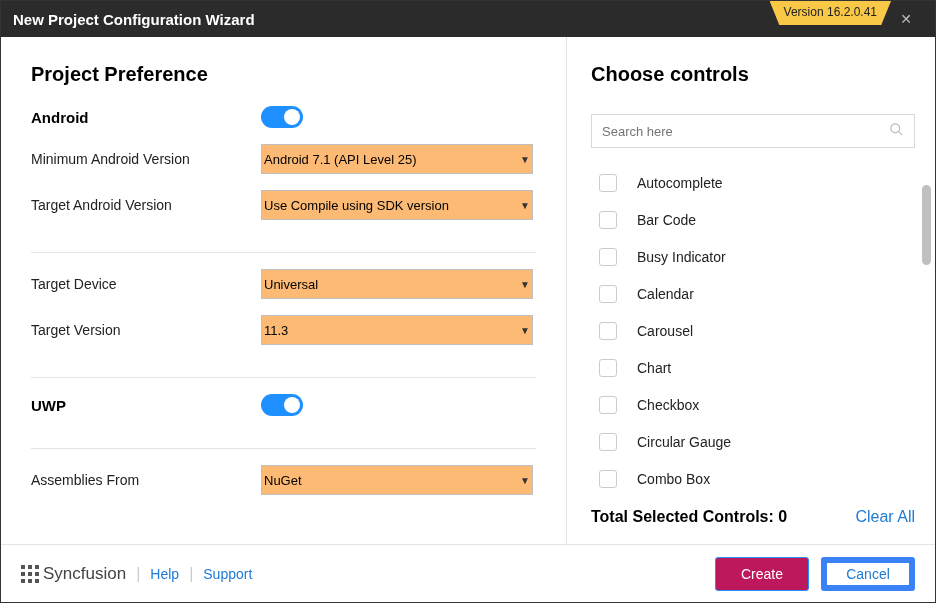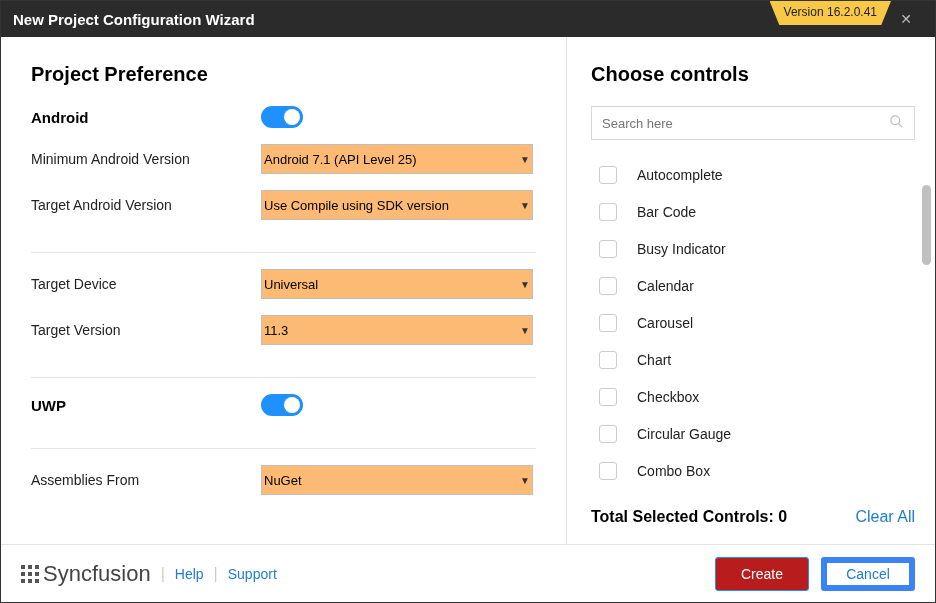--- a/index.html
+++ b/index.html
@@ -60,21 +60,21 @@
   font-size: 13px; cursor: pointer; position: relative;
   max-width: 272px;
   text-align: right;
 }
 .select .caret { margin-left: auto; font-size: 10px; color: #333; }
 .divider { width: 1px; background: #e4e4e4; }
 .right-pane {
   flex: 1; padding: 26px 20px 10px 24px; display: flex; flex-direction: column;
   position: relative;
 }
-.right-pane h2 { font-size: 20px; font-weight: 600; margin-bottom: 20px; }
+.right-pane h2 { font-size: 20px; font-weight: 600; margin-bottom: 28px; }
 .search-wrap {
   height: 34px; border: 1px solid #d8d8d8; display: flex;
   align-items: center; padding: 0 10px; margin-bottom: 16px;
 }
 .search-wrap input {
   flex: 1; border: none; outline: none; font-size: 13px; color: #a21caf;
 }
 .search-wrap .sicon { color: #bbb; font-size: 14px; }
 .control-list {
   flex: 1; overflow-y: auto; padding-right: 6px;
@@ -95,31 +95,31 @@
 .totals-row {
   display: flex; align-items: center; padding: 8px 0;
   font-size: 16px;
 }
 .totals-row .total { font-weight: 600; }
 .totals-row .clear { margin-left: auto; color: #1e7bd6; cursor: pointer; }
 .footer {
   height: 58px; border-top: 1px solid #e4e4e4;
   display: flex; align-items: center; padding: 0 20px;
 }
-.logo { display: flex; align-items: center; font-size: 22px; font-weight: 500; color: #444; }
+.logo { display: flex; align-items: center; font-size: 17px; font-weight: 500; color: #444; }
 .logo svg { margin-right: 4px; }
 .footer .sep { color: #ccc; margin: 0 10px; }
 .footer a { color: #1e7bd6; font-size: 14px; text-decoration: none; cursor: pointer; }
 .footer .actions { margin-left: auto; display: flex; gap: 12px; }
 .btn {
   min-width: 94px; height: 34px; border-radius: 3px;
   display: flex; align-items: center; justify-content: center;
   font-size: 14px; cursor: pointer;
 }
-.btn.primary { background: #b91c1c; color: #fff; border: 1px solid #1e90ff; font-weight: 500; }
+.btn.primary { background: #be185d; color: #fff; border: 1px solid #1e90ff; font-weight: 500; }
 .btn.secondary { background: #fff; color: #1e7bd6; border: 6px solid #3b82f6; }
 </style>
 </head>
 <body>
 
 <div class="title-bar">
   <div class="title">New Project Configuration Wizard</div>
   <div class="version-badge">Version 16.2.0.41</div>
   <div class="close">
     <span>✕</span>

